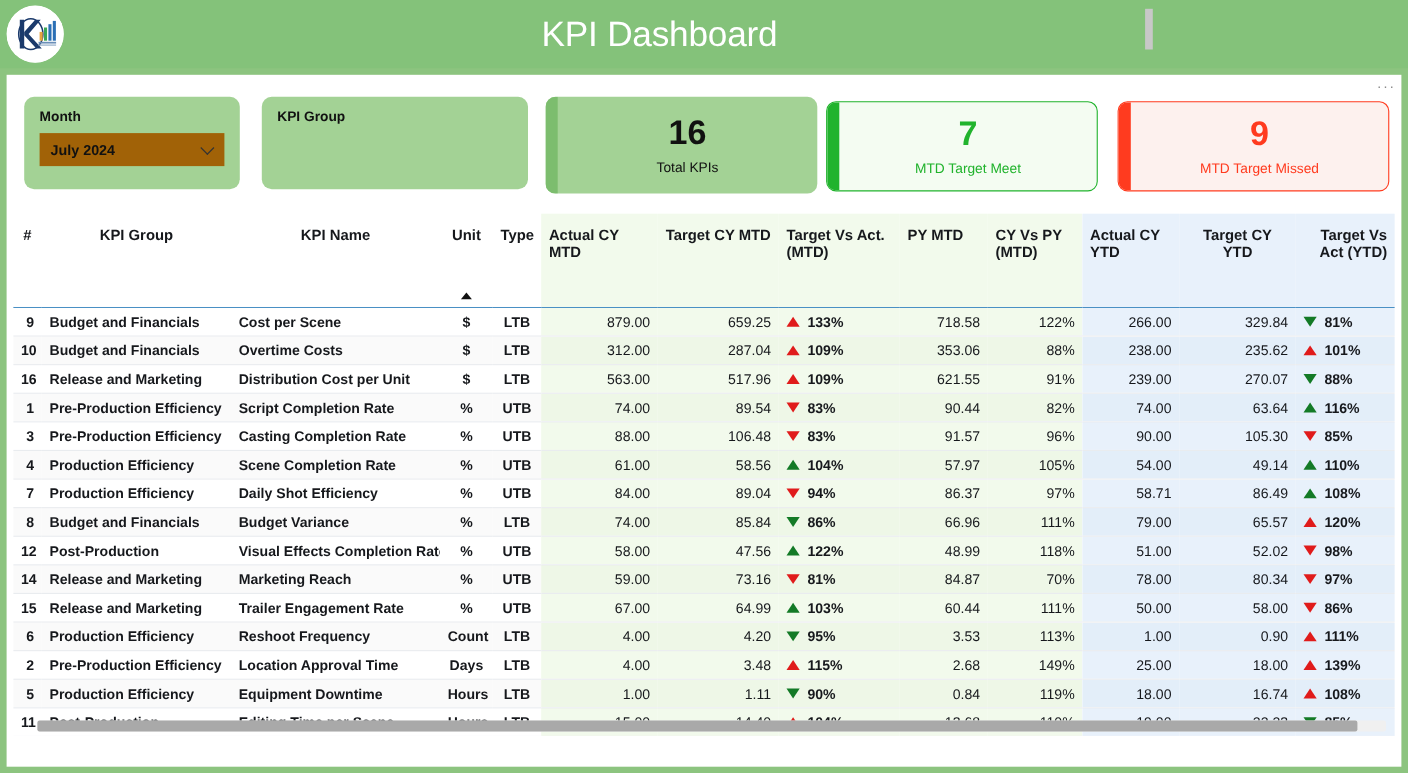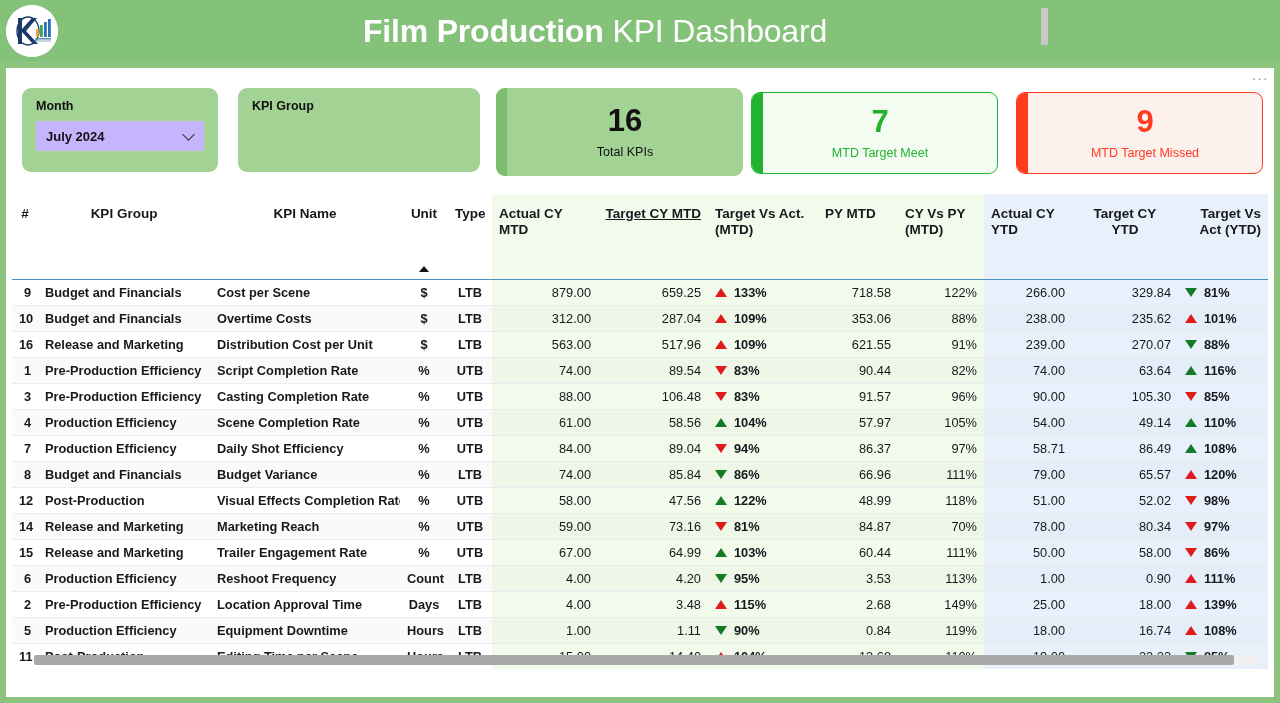--- a/index.html
+++ b/index.html
@@ -79,21 +79,21 @@
     background: #a3d295;
     border-radius: 9px;
     padding: 11px 14px 0 14px;
   }
   .slicer-label {
     font-size: 12.5px; font-weight: 700; color: #111;
     margin-bottom: 8px;
   }
   .slicer-box {
     position: relative;
-    background: #c4b5fd;
+    background: #a16207;
     height: 30px;
     display: flex; align-items: center;
     padding: 0 10px;
     font-size: 13px; font-weight: 700; color: #111;
   }
   .chev {
     position: absolute; right: 9px; top: 50%;
     transform: translateY(-55%);
     width: 11px; height: 11px;
   }
@@ -205,21 +205,20 @@
         <rect x="30" y="24" width="2.8" height="8" fill="#e8a33d"></rect>
         <rect x="34" y="20" width="2.8" height="12" fill="#3aa655"></rect>
         <rect x="38" y="17" width="2.8" height="15" fill="#2b6fb5"></rect>
         <rect x="42" y="14" width="2.8" height="18" fill="#2b6fb5"></rect>
         <rect x="29" y="33" width="16" height="1.6" fill="#6b8fb8"></rect>
         <rect x="29" y="35.4" width="16" height="1.2" fill="#9fb6cf"></rect>
       </svg>
     </div>
 
     <div class="header-title">
-      <span class="title-strong">Film Production</span>
       <span class="title-light">KPI Dashboard</span>
     </div>
 
     <div class="header-bar"></div>
   </div>
 
   <div class="panel">
     <div class="panel-inner">
 
       <div class="dots">...</div>
@@ -294,21 +293,21 @@
                 <th class="plain" style="text-align: center;">
                   <span class="hl">Unit</span>
                   <span class="sort-asc"></span>
                 </th>
                 <th class="plain" style="text-align: center;">
                   <span class="hl">Type</span>
                 </th>
                 <th class="mtd" style="text-align: left;">
                   <span class="hl">Actual CY MTD</span>
                 </th>
-                <th class="mtd" style="text-align: right; text-decoration: underline;">
+                <th class="mtd" style="text-align: center;">
                   <span class="hl">Target CY MTD</span>
                 </th>
                 <th class="mtd" style="text-align: left;">
                   <span class="hl">Target Vs Act. (MTD)</span>
                 </th>
                 <th class="mtd" style="text-align: left;">
                   <span class="hl">PY MTD</span>
                 </th>
                 <th class="mtd" style="text-align: left;">
                   <span class="hl">CY Vs PY (MTD)</span>

